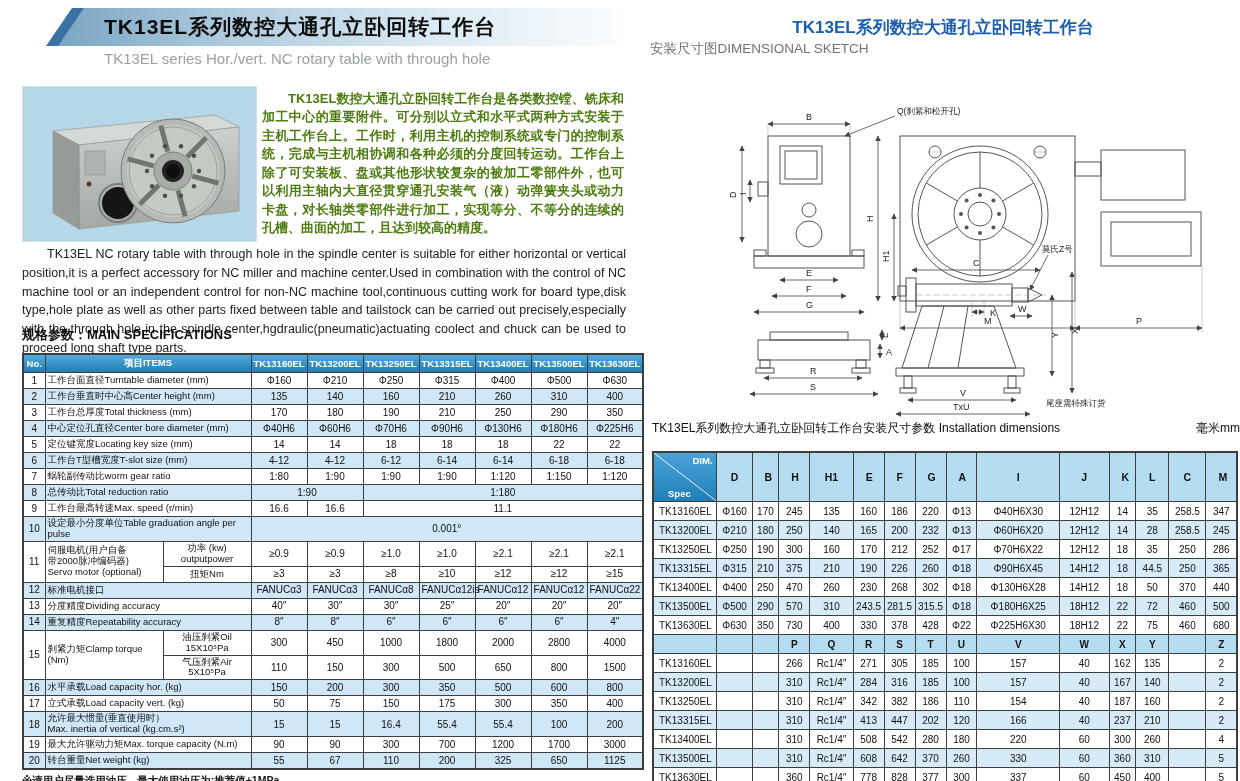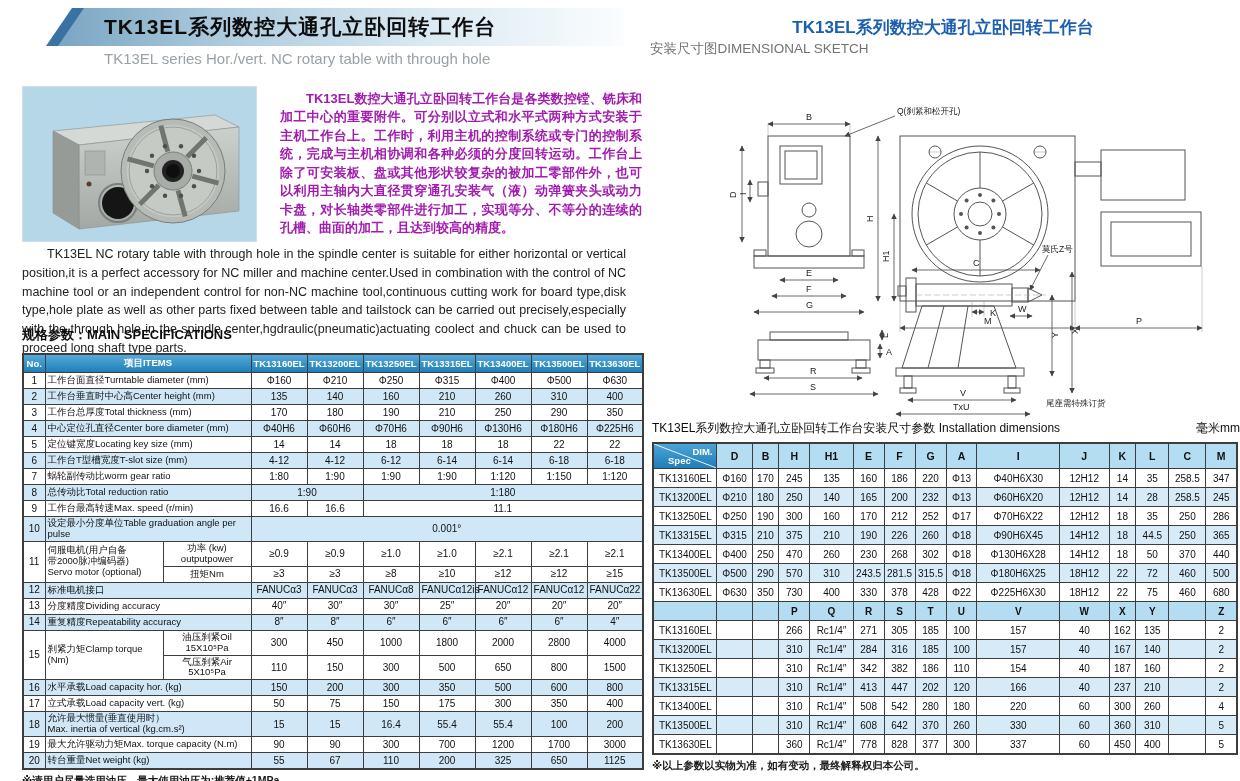--- a/index.html
+++ b/index.html
@@ -10,22 +10,22 @@
   .banner-bg{position:absolute;left:0;top:0;right:0;bottom:0;
      background:linear-gradient(90deg,#7aa6c2 0%,#aecbde 30%,#d9e9f3 65%,#fbfdfe 100%);
      clip-path:polygon(26px 0,100% 0,100% 100%,0 100%)}
   .banner-accent{position:absolute;left:-12px;top:0;width:42px;height:38px;background:#3a72a4;
      clip-path:polygon(26px 0,42px 0,16px 100%,0 100%)}
   .banner-title{position:absolute;left:46px;top:5px;font-size:21px;font-weight:bold;color:#0d0d0d;letter-spacing:1px;white-space:nowrap}
   .left-subtitle{position:absolute;left:104px;top:50px;font-size:15px;color:#9aa1a6;white-space:nowrap}
   
   .photo{position:absolute;left:22px;top:86px;width:233px;height:154px;border:1px solid #cfe0ea}
   
-  .cn-text{position:absolute;left:280px;top:90px;width:362px;font-size:13px;line-height:1.42;
-     color:#a21caf;font-weight:600;text-align:justify;text-indent:2em}
+  .cn-text{position:absolute;left:262px;top:90px;width:362px;font-size:13px;line-height:1.42;
+     color:#4d7c0f;font-weight:600;text-align:justify;text-indent:2em}
   .en-text{position:absolute;left:22px;top:245px;width:604px;font-size:12.5px;line-height:1.5;
      color:#222;text-align:justify;text-indent:2em}
   
   .left-block{position:absolute;left:22px;top:326px;width:622px}
   .spec-label{font-size:13px;font-weight:bold;color:#0d0d0d;margin-bottom:9px}
   table{border-collapse:collapse;table-layout:fixed}
   #main-table{width:620px;font-size:10px}
   #main-table th{background:linear-gradient(#55aad8,#1f7fb8);color:#fff;font-weight:bold;
      border:1px solid #3d3d3d;padding:2px 0;font-size:9.5px;height:13px}
   #main-table td{border:1px solid #3d3d3d;padding:1px 2px;text-align:center;line-height:1.15;height:13px;background:#fff}
@@ -40,23 +40,23 @@
   .right-subtitle{position:absolute;left:650px;top:40px;width:586px;text-align:left;
      font-size:13.5px;font-weight:normal;color:#737373}
   .sketch{position:absolute;left:650px;top:62px;width:590px;height:358px}
   .sketch .ln{stroke:#555;stroke-width:1;fill:none}
   .sketch .dim{stroke:#444;stroke-width:0.8;fill:none}
   .sketch .ext{stroke:#999;stroke-width:0.5;fill:none}
   .sketch text{font-size:9px;fill:#222;font-family:"Liberation Sans",sans-serif}
   .sketch text.lbl{font-size:8.5px}
   
   .right-block{position:absolute;left:652px;top:420px;width:588px}
-  .caption-row{display:flex;justify-content:space-between;font-size:12px;color:#0d0d0d;margin-bottom:5px}
+  .caption-row{display:flex;justify-content:space-between;font-size:12px;color:#0d0d0d;margin-bottom:14px}
   #install-table{width:586px;font-size:10px;border:2px solid #3d3d3d}
-  #install-table th{background:#b5ddf2;border:1px solid #3d3d3d;font-weight:bold;font-size:10.5px;height:24px;padding:0}
+  #install-table th{background:#b5ddf2;border:1px solid #3d3d3d;font-weight:bold;font-size:10.5px;height:24px;padding:12px}
   #install-table td{border:1px solid #3d3d3d;text-align:center;padding:1.5px 1px;height:15px;background:#fff}
   #install-table tr.alt td{background:#d6ebf7}
   #install-table td.model{text-align:left;padding-left:5px}
   #install-table tr.mid td{background:#b5ddf2;font-weight:bold}
   #install-table th.diag{position:relative;background:linear-gradient(#4ba3d7,#1f7fb8);color:#fff}
   #install-table th.diag .dline{position:absolute;left:0;top:0;width:100%;height:100%}
   #install-table th.diag .dim{position:absolute;right:4px;top:2px;font-size:9.5px}
   #install-table th.diag .spec{position:absolute;left:14px;bottom:2px;font-size:9.5px}
   .right-note{margin-top:4px;font-size:10.5px;font-weight:600;color:#1a1a1a}
 </style>

